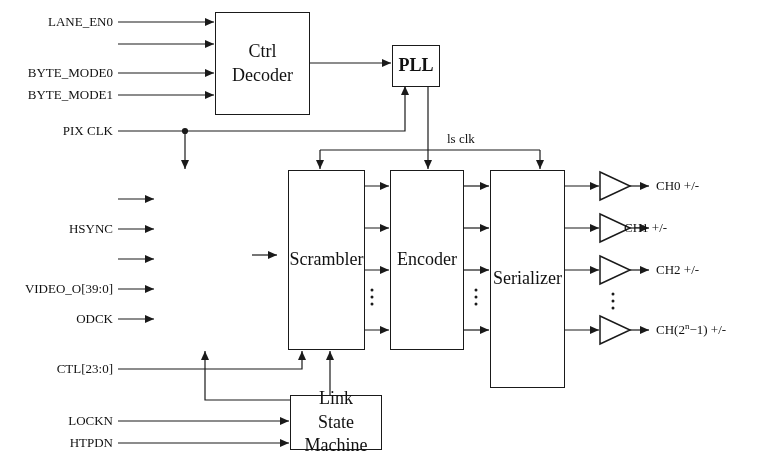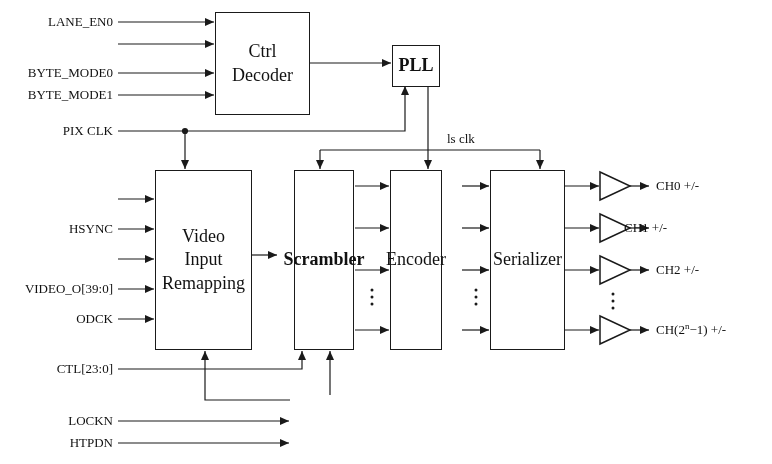--- a/index.html
+++ b/index.html
@@ -12,23 +12,23 @@
     display:flex; align-items:center; justify-content:center;
     text-align:center; font-size:18px; line-height:1.3; padding:20px;
   }
   .lbl { position:absolute; font-size:13px; line-height:18px; height:18px; white-space:nowrap; }
   .lbl.r { text-align:right; }
   .lbl sup { font-size:9px; line-height:0; }
   
   #b-ctrl  { left:215px; top:12px;  width:95px;  height:103px; }
   #b-pll   { left:392px; top:45px;  width:48px;  height:40px;font-weight:bold; }
   #b-remap { left:155px; top:170px; width:97px;  height:180px; }
-  #b-scr   { left:294px; top:170px; width:60px;  height:180px;font-weight:bold; }
-  #b-enc   { left:390px; top:170px; width:52px;  height:180px; }
-  #b-ser   { left:490px; top:170px; width:75px;  height:180px; }
+  #b-scr   { left:288px; top:170px; width:77px;  height:180px; }
+  #b-enc   { left:390px; top:170px; width:74px;  height:180px; }
+  #b-ser   { left:490px; top:170px; width:75px;  height:218px; }
   #b-lsm   { left:290px; top:395px; width:92px;  height:55px; }
   
   .sigL { left:5px; width:108px; text-align:right; }
 </style>
 </head>
 <body>
 
 <div class="canvas">
 
   <svg class="layer" viewBox="0 0 772 464">
@@ -113,31 +113,31 @@
       </g>
     </g>
   </svg>
 
   <div class="block" id="b-ctrl">
       <span>Ctrl Decoder</span>
     </div>
   <div class="block" id="b-pll">
       <span>PLL</span>
     </div>
-  <div class="block" id="b-remap">
-      <span>Video Input Remapping</span>
-    </div>
   <div class="block" id="b-scr">
       <span>Scrambler</span>
     </div>
   <div class="block" id="b-enc">
       <span>Encoder</span>
     </div>
   <div class="block" id="b-ser">
       <span>Serializer</span>
+    </div>
+  <div class="block" id="b-lsm">
+      <span>Link State Machine</span>
     </div>
 
   <div class="lbl r sigL" style="top:13px">LANE_EN0</div>
   <div class="lbl r sigL" style="top:64px">BYTE_MODE0</div>
   <div class="lbl r sigL" style="top:86px">BYTE_MODE1</div>
   <div class="lbl r sigL" style="top:122px">PIX CLK</div>
   <div class="lbl r sigL" style="top:220px">HSYNC</div>
   <div class="lbl r sigL" style="top:280px">VIDEO_O[39:0]</div>
   <div class="lbl r sigL" style="top:310px">ODCK</div>
   <div class="lbl r sigL" style="top:360px">CTL[23:0]</div>

